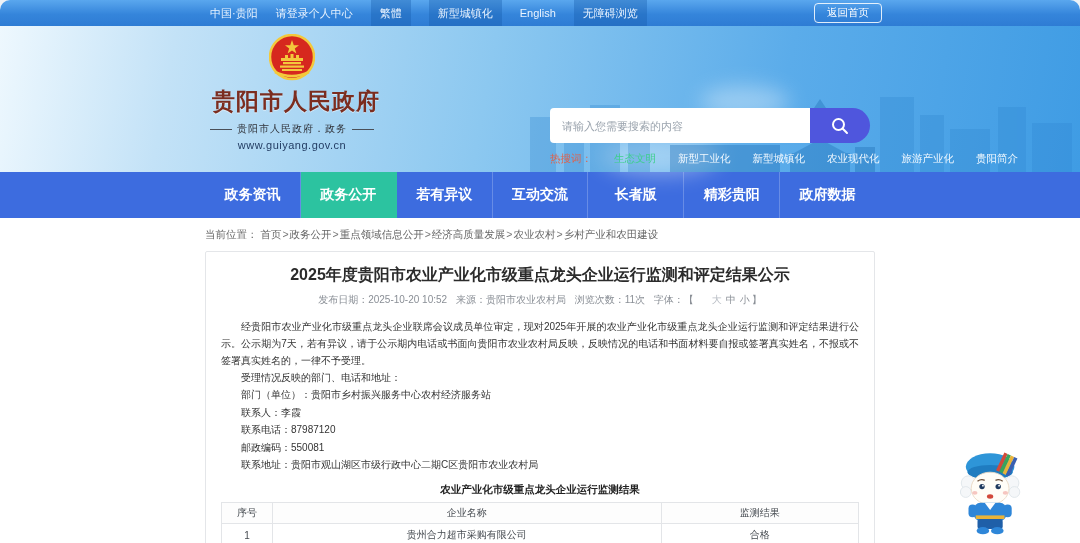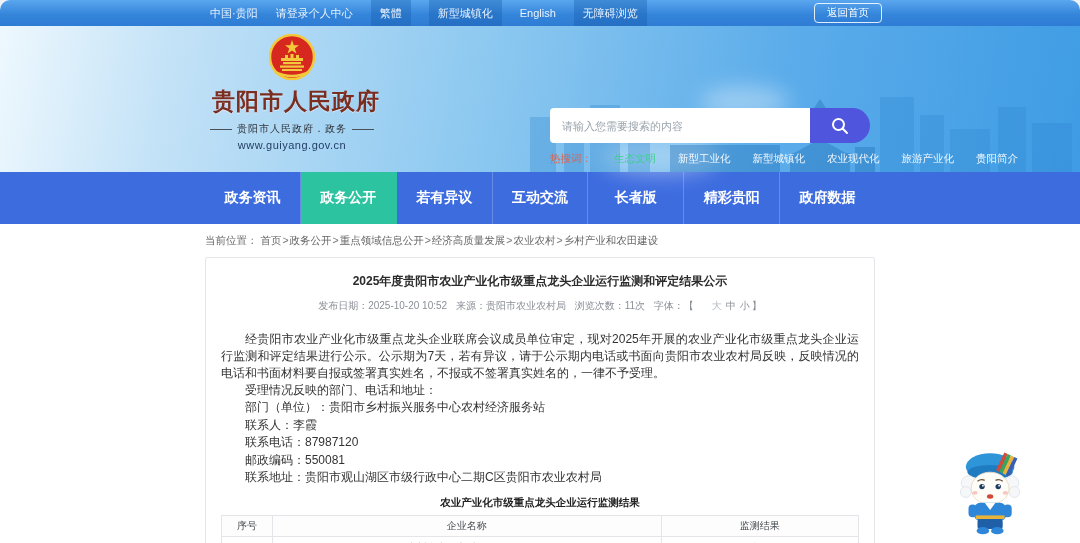--- a/index.html
+++ b/index.html
@@ -39,43 +39,43 @@
     font-family:"Liberation Sans",sans-serif; }
   .search-input::placeholder { color:#9aa3ad; }
   .search-btn { width:60px; border:none; background:var(--search-btn,#4f56dd);
     border-radius:0 18px 18px 0; cursor:pointer; display:flex; align-items:center; justify-content:center; }
   .hot-row { margin-top:9px; display:flex; gap:22px; font-size:10.5px; white-space:nowrap; }
   .hot-label { color:var(--hot-label,#e0614a); }
   .hot-word { color:#f2f9ff; cursor:pointer; }
   .hot-word.green { color:var(--hot-green,#3ecf8e); }
 
   
-  .nav { height:52px; background:var(--nav-bg,#3d6cdf); display:flex; align-items:stretch; }
+  .nav { height:46px; background:var(--nav-bg,#3d6cdf); display:flex; align-items:stretch; }
   .nav-inner { width:670px; margin-left:205px; display:flex; }
   .nav-item { flex:1; display:flex; align-items:center; justify-content:center;
     color:#fff; font-size:14px; font-weight:bold; cursor:pointer;
     border-right:1px solid rgba(255,255,255,.22); background:transparent; }
   .nav-item:last-child { border-right:none; }
   .nav-item.active { background:var(--nav-active,#2cc3a0); border-right-color:transparent; }
 
   
   .crumb { margin:10px 0 0 205px; font-size:10.5px; color:#666; }
   .crumb a { color:#666; text-decoration:none; cursor:pointer; }
   .crumb .sep { margin:0 1px; color:#777; }
 
   
   .article-box { position:relative; width:670px; margin:9px 0 0 205px; background:#fff;
     border:1px solid #e4e6e9; border-radius:2px; padding:8px 15px 20px; }
-  .a-title { text-align:center; font-size:12px; font-weight:bold; color:#2b2b2b;
+  .a-title { text-align:center; font-size:16px; font-weight:bold; color:#2b2b2b;
     line-height:22px; margin-top:4px; }
   .a-meta { text-align:center; font-size:10px; color:#8a8f96; margin-top:7px; }
   .a-meta span { margin:0 3px; }
   .a-meta .fs-opt { cursor:pointer; }
   .a-meta .fs-opt.dim { color:#b9bec5; }
-  .a-body { margin-top:18px; font-size:12px; line-height:17px; color:#333; }
+  .a-body { margin-top:11px; font-size:10px; line-height:17px; color:#333; }
   .a-body p.indent { text-indent:2em; text-align:justify; }
   .a-body p.contact { line-height:17.5px; }
   .tbl-caption { text-align:center; font-weight:bold; font-size:10.5px; color:#222;
     margin-top:7px; line-height:16px; }
   table.result { width:100%; border-collapse:collapse; margin-top:5px; table-layout:fixed; }
   table.result th, table.result td { border:1px solid #e3e5e8; text-align:center;
     font-size:10px; color:#454a50; font-weight:normal; }
   table.result th { height:21px; background:#fdfdfd; }
   table.result td { height:24px; }
   col.c-no { width:8%; } col.c-name { width:61%; } col.c-res { width:31%; }

